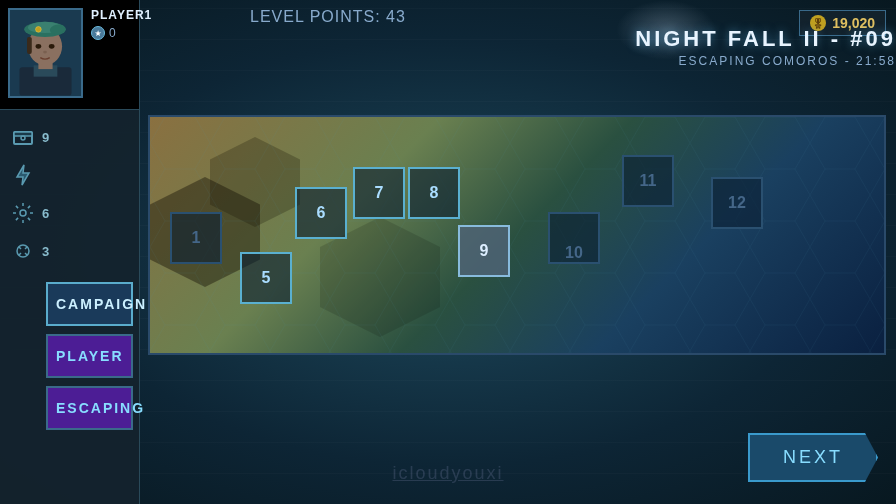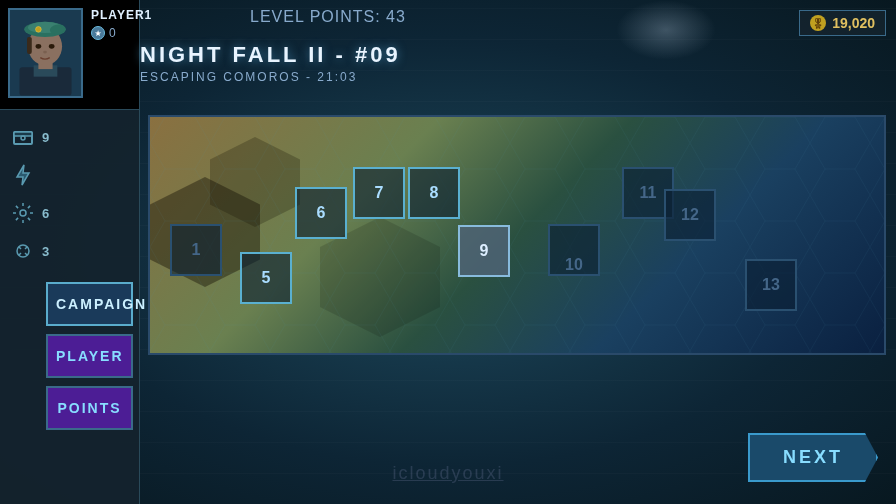--- a/index.html
+++ b/index.html
@@ -207,24 +207,24 @@
       display: flex;
       align-items: center;
       justify-content: center;
       font-size: 10px;
       color: #60400a;
     }
 
     
     .mission-title-area {
       position: absolute;
-      top: 42px;
+      top: 26px;
       left: 140px;
       right: 0;
-      text-align: left;
+      text-align: right;
       z-index: 20;
     }
 
     .mission-title {
       color: #e8f4ff;
       font-size: 22px;
       font-weight: bold;
       letter-spacing: 3px;
       text-shadow: 0 0 10px rgba(100,200,255,0.5);
     }
@@ -287,33 +287,32 @@
 
     .map-node.current {
       background: rgba(80,100,120,0.8);
       border-color: #88bbdd;
       color: #ddeeff;
     }
 
     .map-node.locked {
       border-color: #2a5070;
       color: #446688;
-      margin-top: 12px;
     }
 
     
     .next-btn {
       position: absolute;
       bottom: 20px;
       right: 20px;
       background: #1a4a6a;
       border: 2px solid #3a9acc;
       color: #88ddff;
       font-size: 18px;
-      font-weight: bold;
+      font-weight: normal;
       letter-spacing: 3px;
       padding: 12px 30px;
       cursor: pointer;
       z-index: 20;
       clip-path: polygon(0 0, 90% 0, 100% 50%, 90% 100%, 0 100%);
       min-width: 130px;
     }
 
     
     .watermark {
@@ -441,27 +440,27 @@
           <line x1="10" y1="14" x2="8" y2="16" stroke="#5a9ab0" stroke-width="1.5"></line>
         </svg>
       </div>
       <span class="stat-value">3</span>
     </div>
   </div>
 
   <div class="nav-buttons">
     <button class="nav-btn active">CAMPAIGN</button>
     <button class="nav-btn">PLAYER</button>
-    <button class="nav-btn">POINTS</button>
+    <button class="nav-btn">ESCAPING</button>
   </div>
 </div>
 
 <div class="mission-title-area">
   <div class="mission-title">NIGHT FALL II - #09</div>
-  <div class="mission-subtitle">ESCAPING COMOROS - 21:03</div>
+  <div class="mission-subtitle">ESCAPING COMOROS - 21:58</div>
 </div>
 
 <div class="map-container">
   <div class="map-bg"></div>
 
   <div class="hex-dark" style="width:110px;height:110px;top:60px;left:0;opacity:0.7;background:rgba(20,15,5,0.6);"></div>
   <div class="hex-dark" style="width:90px;height:90px;top:20px;left:60px;opacity:0.5;background:rgba(20,15,5,0.5);"></div>
   <div class="hex-dark" style="width:120px;height:120px;top:100px;left:170px;opacity:0.4;background:rgba(15,20,10,0.4);"></div>
 
   <svg class="hex-overlay" width="100%" height="100%" xmlns="http://www.w3.org/2000/svg">
@@ -501,25 +500,22 @@
     </div>
 
     <div class="map-node locked" style="left:398px;top:95px;align-items:flex-end;">
       <span>10</span>
     </div>
 
     <div class="map-node locked" style="left:472px;top:38px;">
       <span>11</span>
     </div>
 
-    <div class="map-node locked" style="left:514px;top:60px;">
+    <div class="map-node locked" style="left:561px;top:60px;">
       <span>12</span>
     </div>
 
-    <div class="map-node locked" style="left:595px;top:130px;">
-      <span>13</span>
-    </div>
   </div>
 </div>
 
 <button class="next-btn" style="position:absolute;bottom:22px;right:18px;z-index:20;">NEXT</button>
 
 <div class="watermark">icloudyouxi</div>
 
 </body></html>

